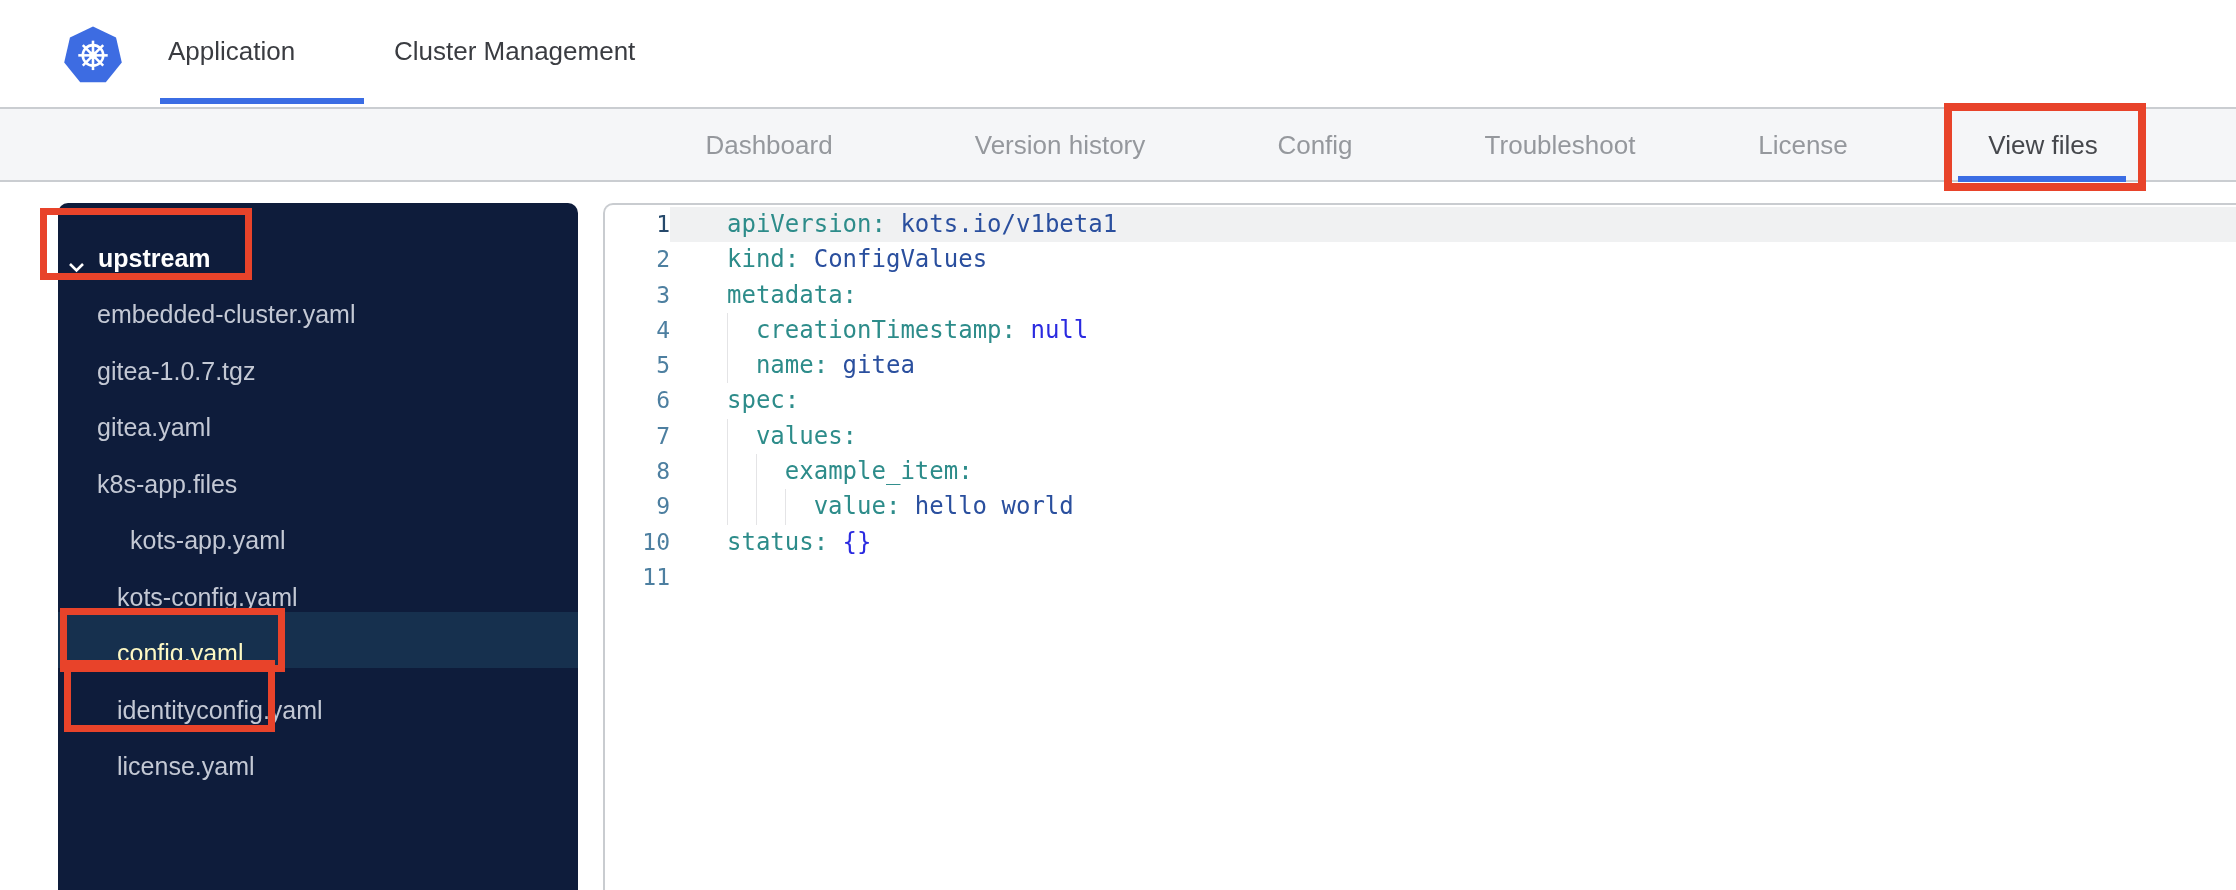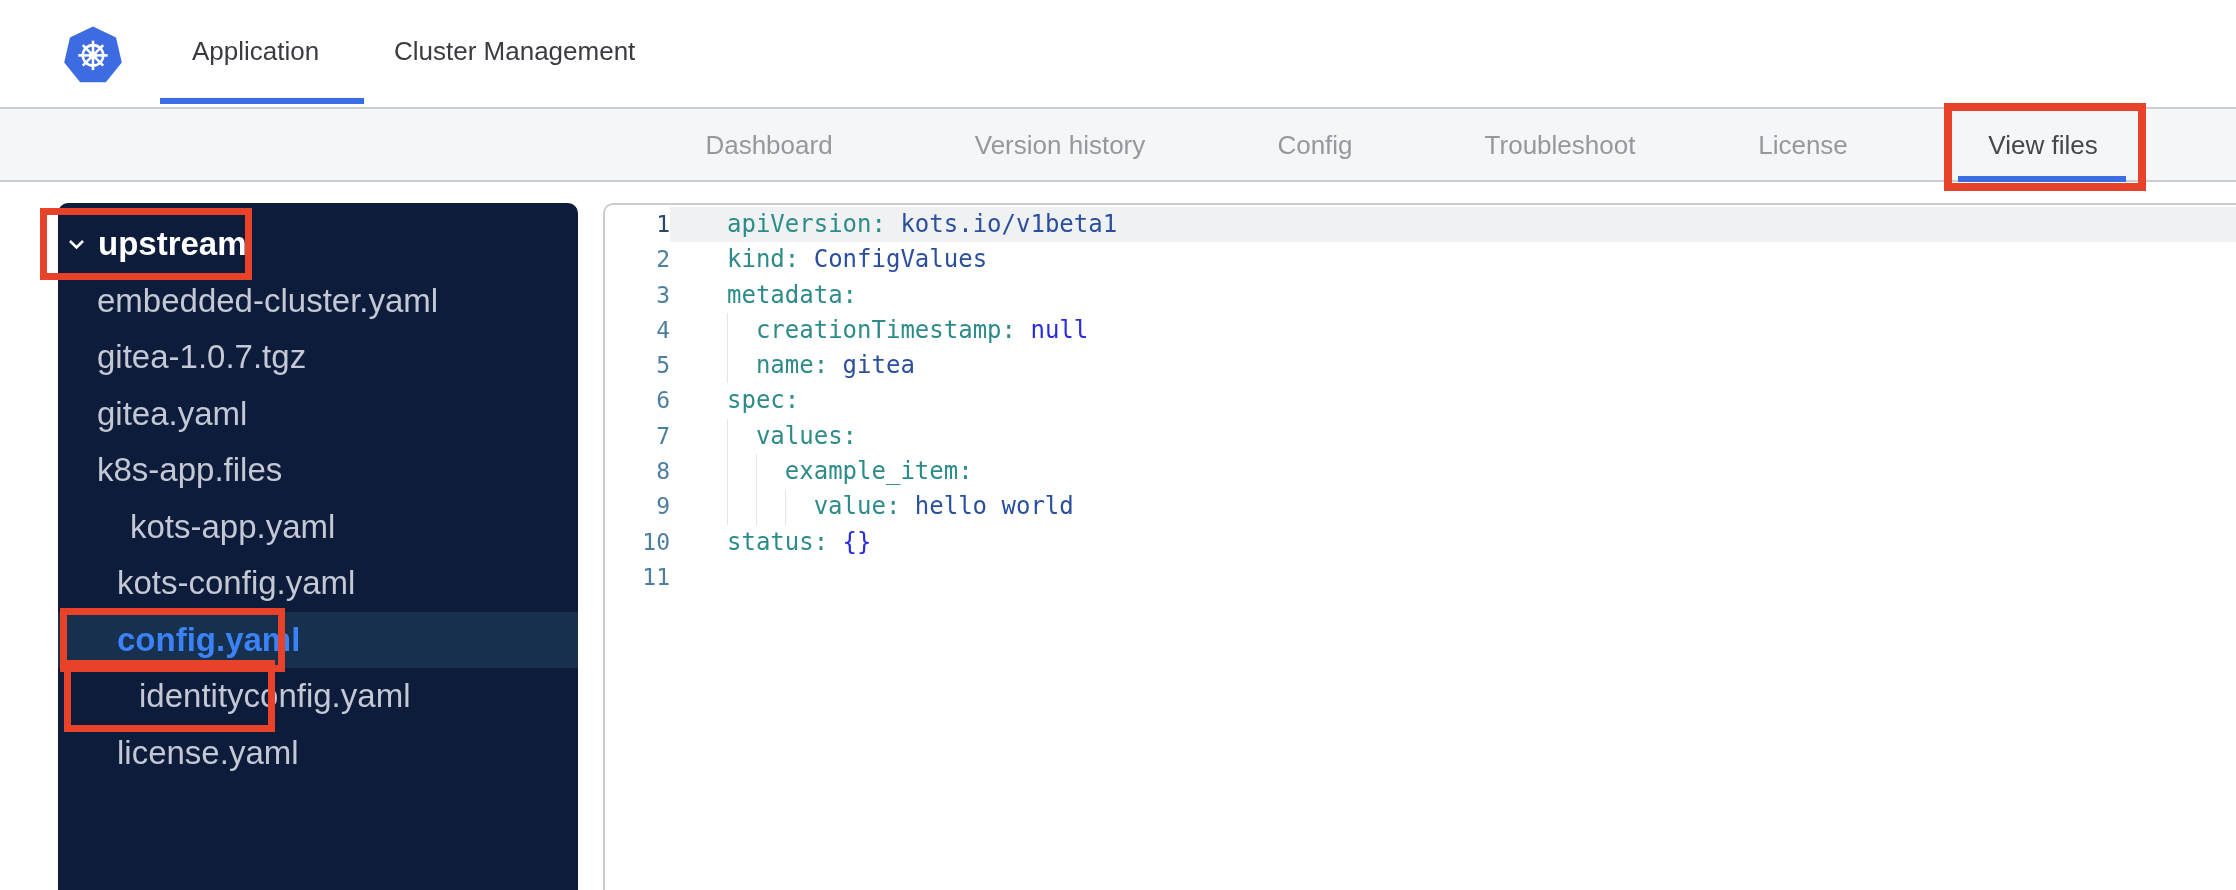--- a/index.html
+++ b/index.html
@@ -4,41 +4,41 @@
 <style>
   * { margin:0; padding:0; box-sizing:border-box; }
   html,body { width:2236px; height:890px; overflow:hidden; background:#fff;
               font-family:"Liberation Sans", sans-serif; position:relative; }
 
   
   .header { position:absolute; left:0; top:0; width:2236px; height:107px; background:#fff; }
   .brand { position:absolute; left:61px; top:24px; width:64px; height:64px; }
   .htab { position:absolute; top:0; height:102px; display:flex; align-items:center;
           font-size:26px; color:#3a3c41; cursor:pointer; }
-  .htab.t0 { left:192px; }
+  .htab.t0 { left:168px; }
   .htab.t1 { left:394px; }
   .hunderline { position:absolute; left:160px; top:98px; width:204px; height:6px; }
 
   
   .nav { position:absolute; left:0; top:107px; width:2236px; height:75px;
          background:#f5f6f8; border-top:2px solid #cacdd1; border-bottom:2px solid #cacdd1; }
   .navitem { position:absolute; top:50%; transform:translate(-50%,-50%);
              font-size:26px; color:#95989d; white-space:nowrap; cursor:pointer; }
   .navitem.active { color:#45474c; }
   .navitem.n0{left:769px}.navitem.n1{left:1060px}.navitem.n2{left:1315px}
   .navitem.n3{left:1560px}.navitem.n4{left:1803px}.navitem.n5{left:2043px}
   .navunderline { position:absolute; left:1958px; top:176px; width:168px; height:6px; }
 
   
   .sidebar { position:absolute; left:58px; top:203px; width:520px; height:687px;
              background:#0e1c3b; border-radius:10px 10px 0 0; padding-top:13px; overflow:hidden; }
-  .trow { height:56.5px; display:flex; align-items:center; font-size:33px;
+  .trow { height:56.5px; display:flex; align-items:flex-end; font-size:25px;
           color:#c3c8d4; cursor:pointer; white-space:nowrap; }
   .trow.folder { color:#fff; font-weight:bold; }
-  .trow.selected { background:#16304e; color:#3b82f6; font-weight:bold; }
+  .trow.selected { background:#16304e; color:#fef9c3; font-weight:normal; }
   .chev { width:17px; height:11px; margin-right:13px; flex:none; display:inline-block; }
 
   
   .editor { position:absolute; left:603px; top:203px; width:1637px; height:689px;
             background:#fff; border:2px solid #c9ccd0; border-right:none;
             border-radius:10px 0 0 0; padding-top:2px; overflow:hidden; }
   .cline { display:flex; height:35.3px; line-height:35.3px;
            font-family:"DejaVu Sans Mono", monospace; font-size:24px; }
   .gut { width:65px; text-align:right; flex:none; color:#4d7fa0; font-size:23px; }
   .cline.active .gut { color:#26496b; }
@@ -112,21 +112,21 @@
     </div>
     <div class="trow" style="padding-left: 39px; margin-left: 33px;">
       <span>kots-app.yaml</span>
     </div>
     <div class="trow" style="padding-left: 59px;">
       <span>kots-config.yaml</span>
     </div>
     <div class="trow selected" style="padding-left: 59px;">
       <span>config.yaml</span>
     </div>
-    <div class="trow" style="padding-left: 81px;">
+    <div class="trow" style="padding-left: 59px;">
       <span>identityconfig.yaml</span>
     </div>
     <div class="trow" style="padding-left: 59px;">
       <span>license.yaml</span>
     </div>
   </div>
 
 <div class="editor" id="editor">
     <div class="cline active">
       <div class="gut">1</div>

